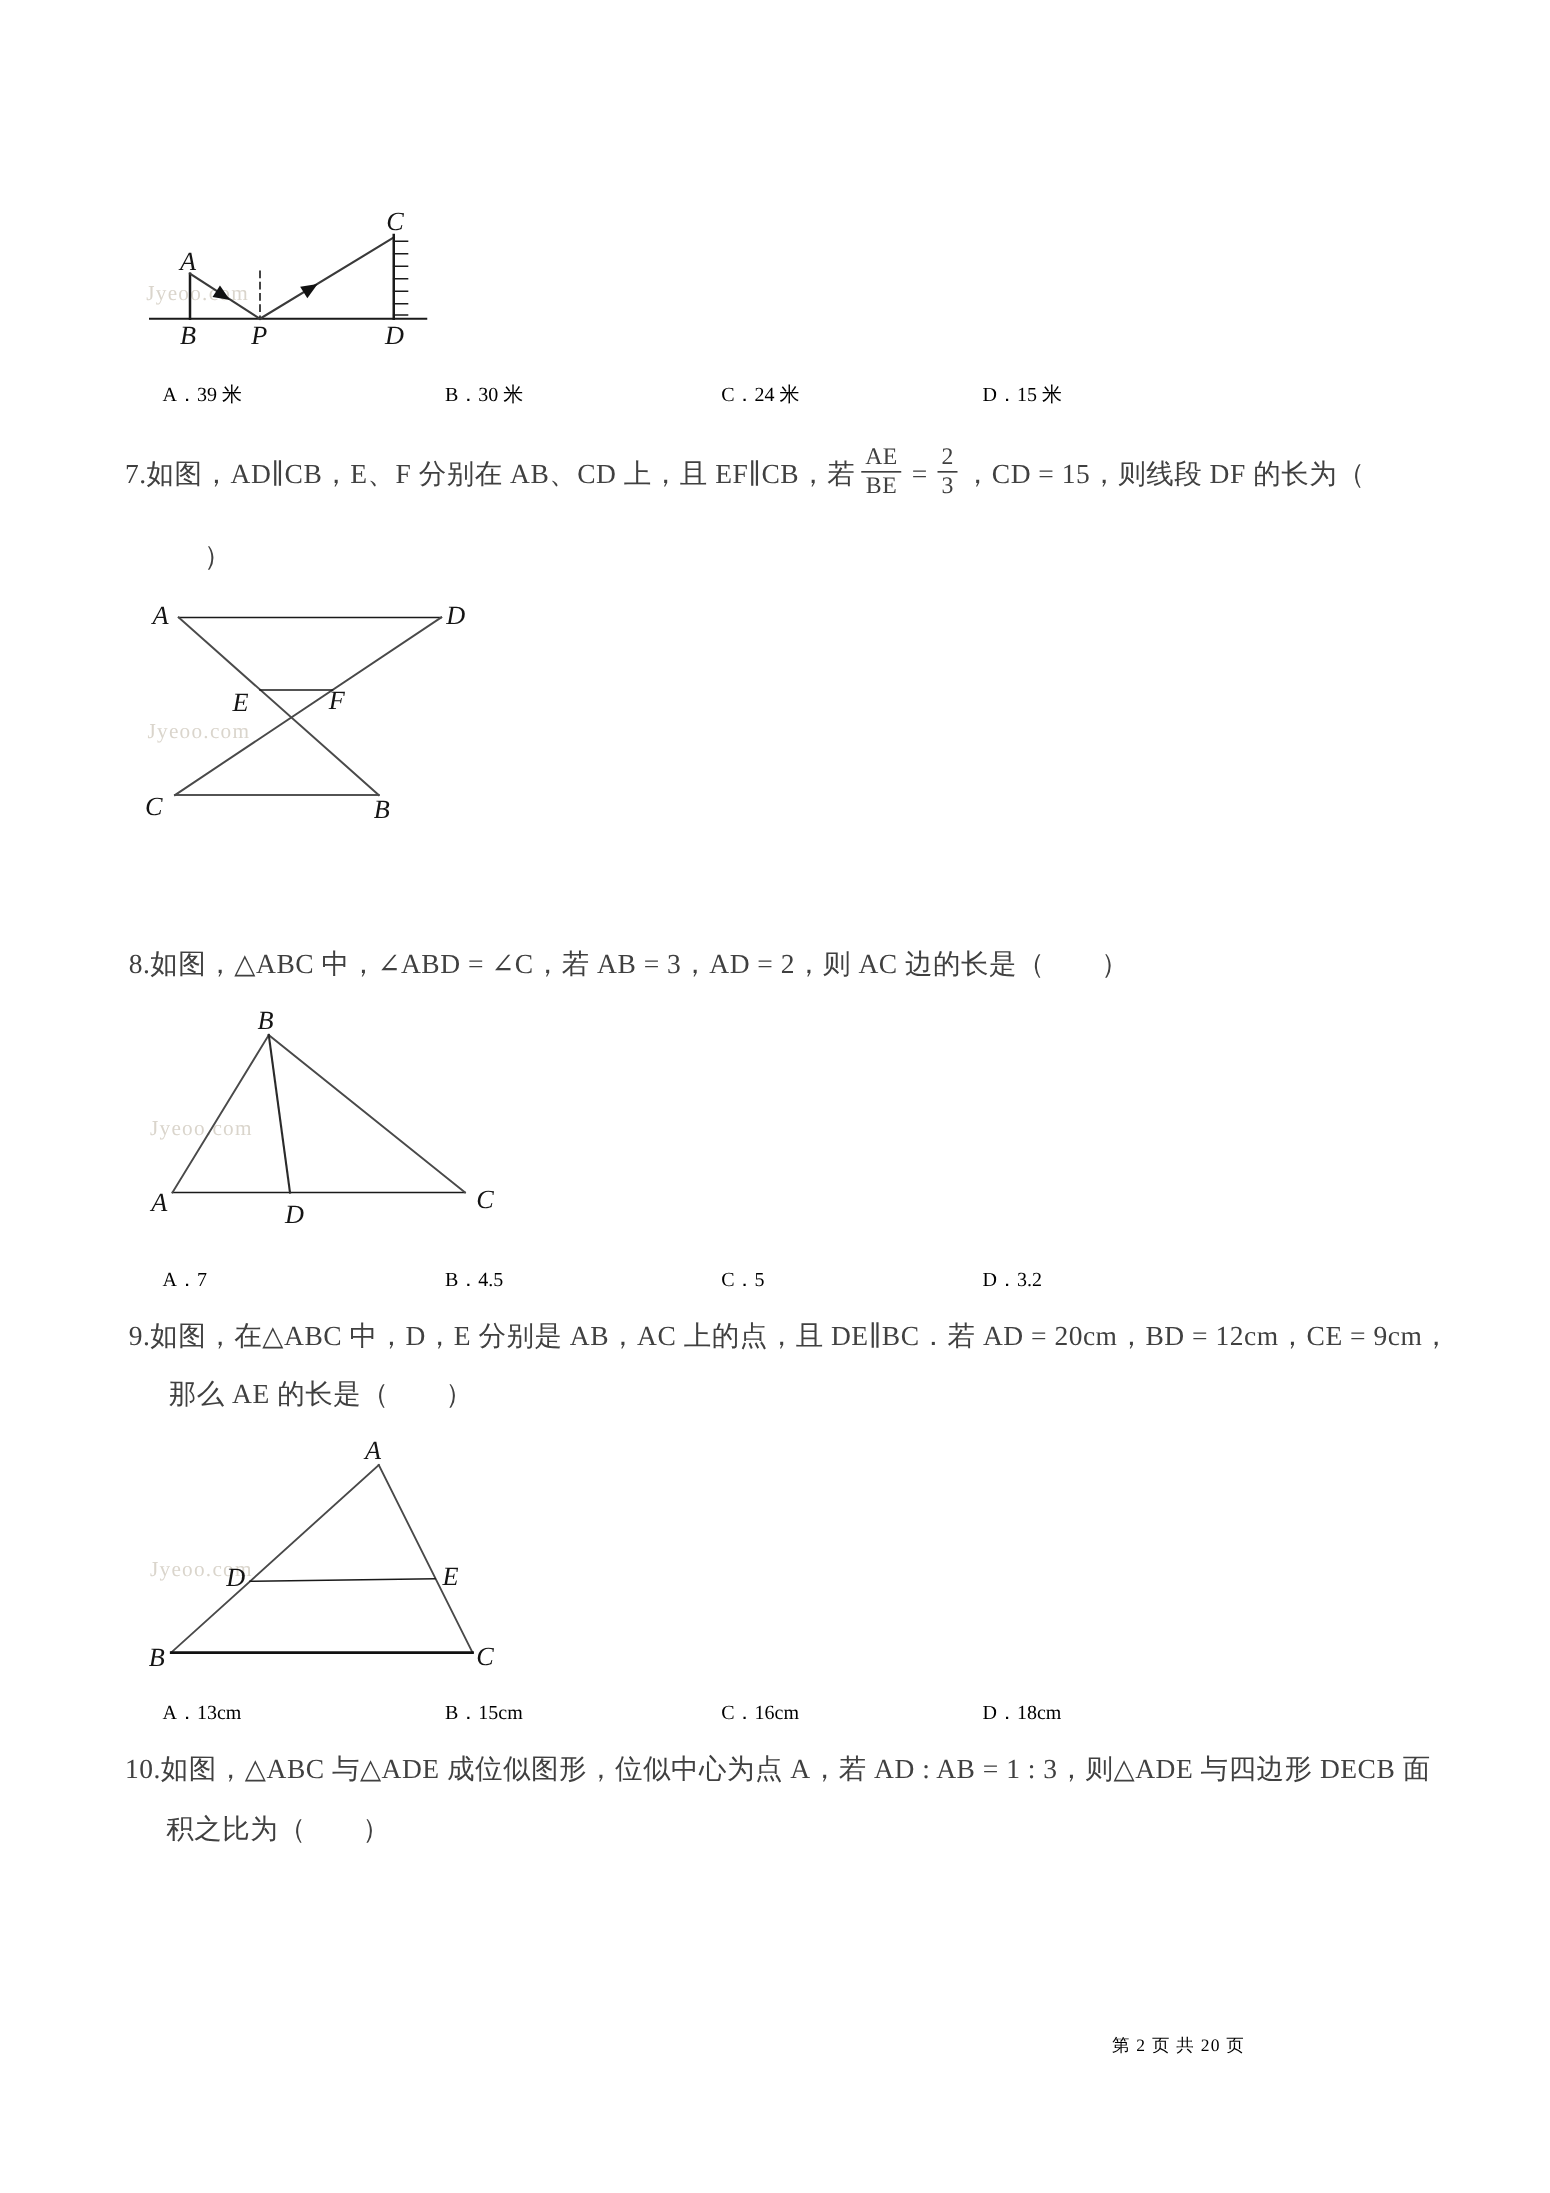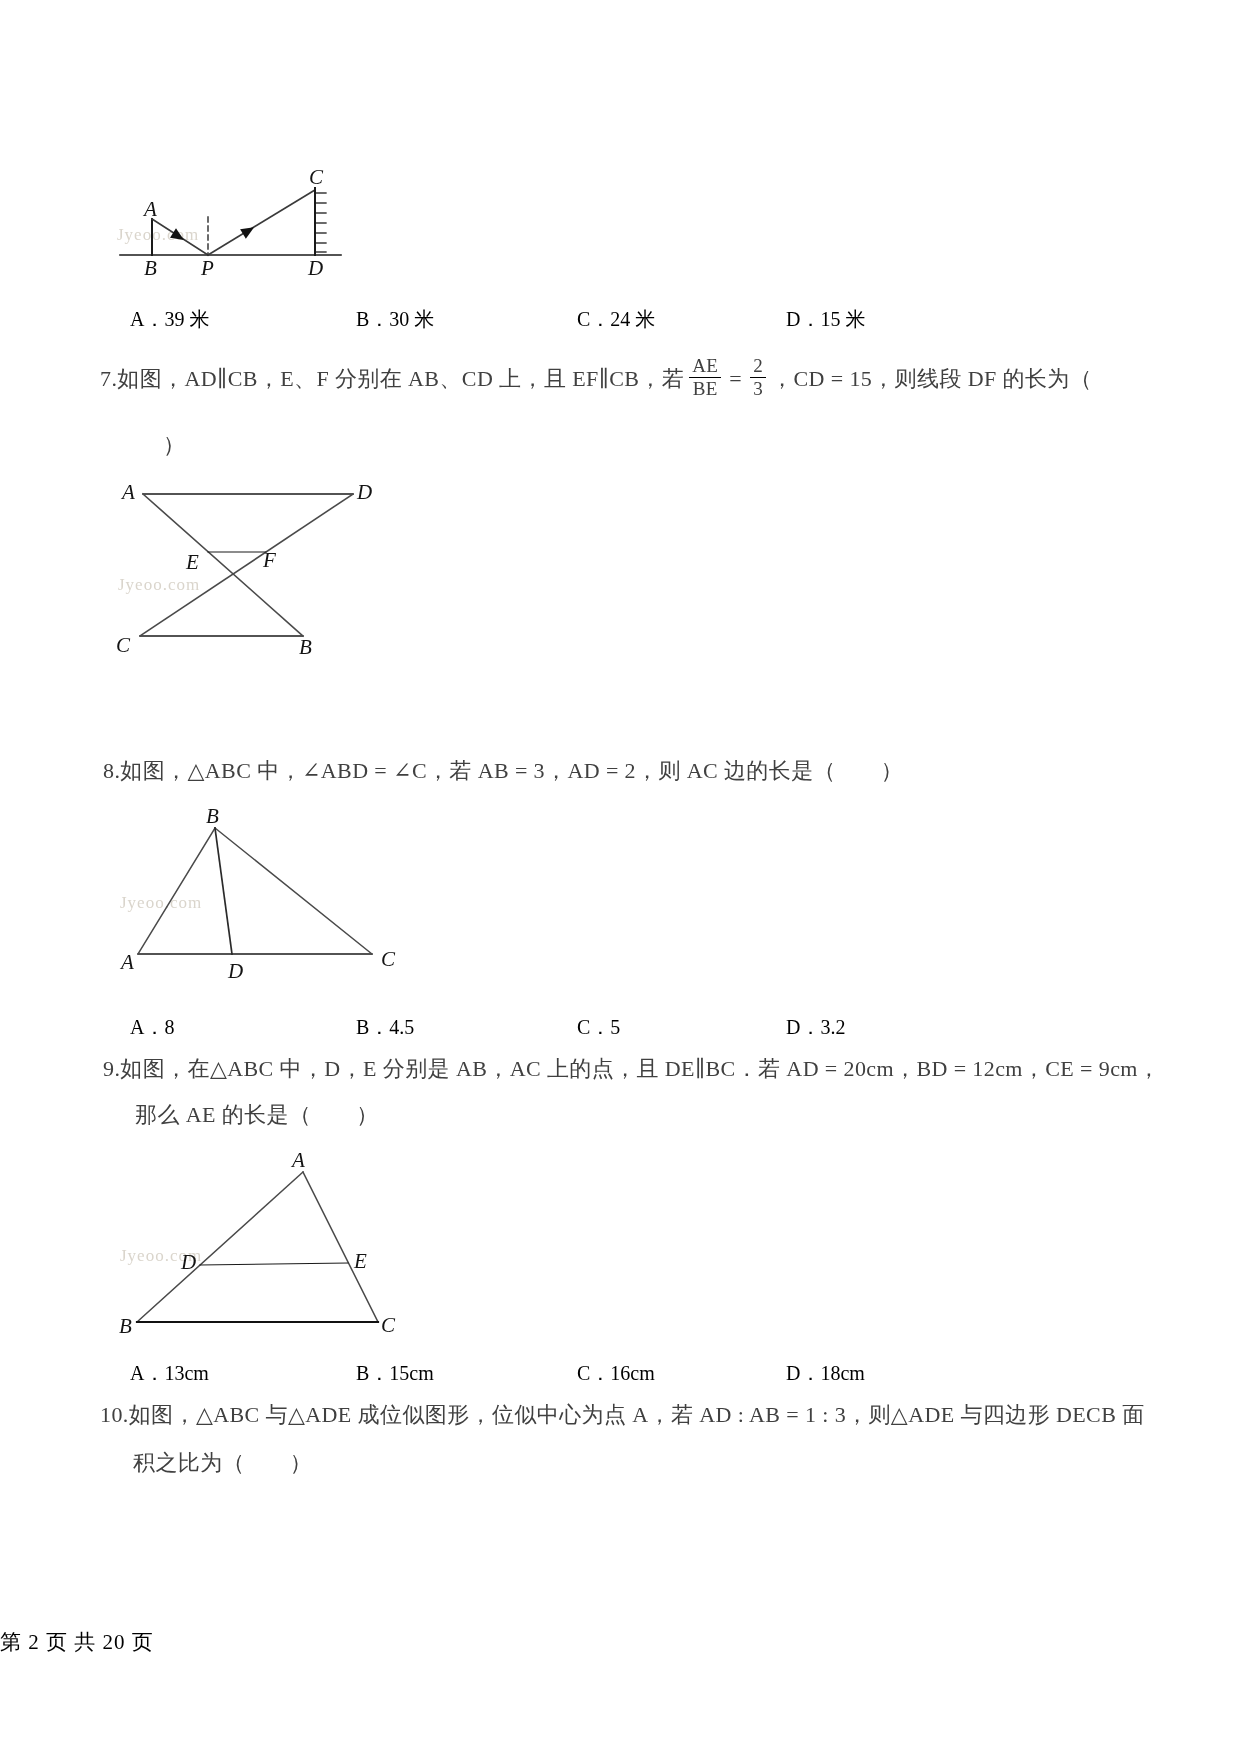--- a/index.html
+++ b/index.html
@@ -30,21 +30,21 @@
     font-size:19px;
     line-height:1.15;
     margin:0 5px;
     transform:translateY(-2px);
   }
   .frac .num{border-bottom:1.4px solid #000;padding:0 3px;}
   .frac .den{padding:0 3px;}
   .eq{margin:0 3px;}
   .opt-row{
     position:absolute;left:0;width:1088px;height:30px;
-    font-size:20px;
+    font-size:16px;
   }
   .opt{position:absolute;top:0;white-space:nowrap;cursor:default;}
   .opt.o1{left:130px;}
   .opt.o2{left:356px;}
   .opt.o3{left:577px;}
   .opt.o4{left:786px;}
   .fig{position:absolute;}
   .fig line,.fig path{stroke-linecap:square;}
   .fig text{
     font-family:"Liberation Serif","DejaVu Serif",serif;
@@ -53,21 +53,21 @@
     fill:#141414;
   }
   .fig text.wm{
     font-style:normal;
     font-size:17px;
     letter-spacing:1px;
     fill:#dad5cc;
   }
   .footer{
     position:absolute;left:0;top:1628px;width:996px;
-    text-align:left;font-size:21px;letter-spacing:1px;
+    text-align:right;font-size:14px;letter-spacing:1px;
   }
 </style>
 </head>
 <body>
 
 <div class="page">
 
   <svg class="fig" style="left:100px;top:140px" width="250" height="150" viewBox="0 0 250 150">
     <text class="wm" x="17" y="100">Jyeoo.com</text>
 
@@ -146,21 +146,21 @@
     <line x1="97" y1="30" x2="20" y2="156" stroke="#4a4a4a" stroke-width="1.5"></line>
     <line x1="97" y1="30" x2="254" y2="156" stroke="#4a4a4a" stroke-width="1.5"></line>
     <line x1="97" y1="30" x2="114" y2="156" stroke="#2a2a2a" stroke-width="1.7"></line>
     <text x="88" y="25">B</text>
     <text x="3" y="171">A</text>
     <text x="110" y="180">D</text>
     <text x="263" y="168">C</text>
   </svg>
 
   <div class="opt-row" style="top:1014px">
-    <span class="opt o1">A．8</span>
+    <span class="opt o1">A．7</span>
     <span class="opt o2">B．4.5</span>
     <span class="opt o3">C．5</span>
     <span class="opt o4">D．3.2</span>
   </div>
 
   <div class="qline" style="left:103px;top:1054px">9.如图，在△ABC 中，D，E 分别是 AB，AC 上的点，且 DE∥BC．若 AD = 20cm，BD = 12cm，CE = 9cm，</div>
   <div class="qline" style="left:135px;top:1100px">那么 AE 的长是（　　）</div>
 
   <svg class="fig" style="left:118px;top:1143px" width="300" height="195" viewBox="0 0 300 195">
     <text class="wm" x="2" y="118">Jyeoo.com</text>

